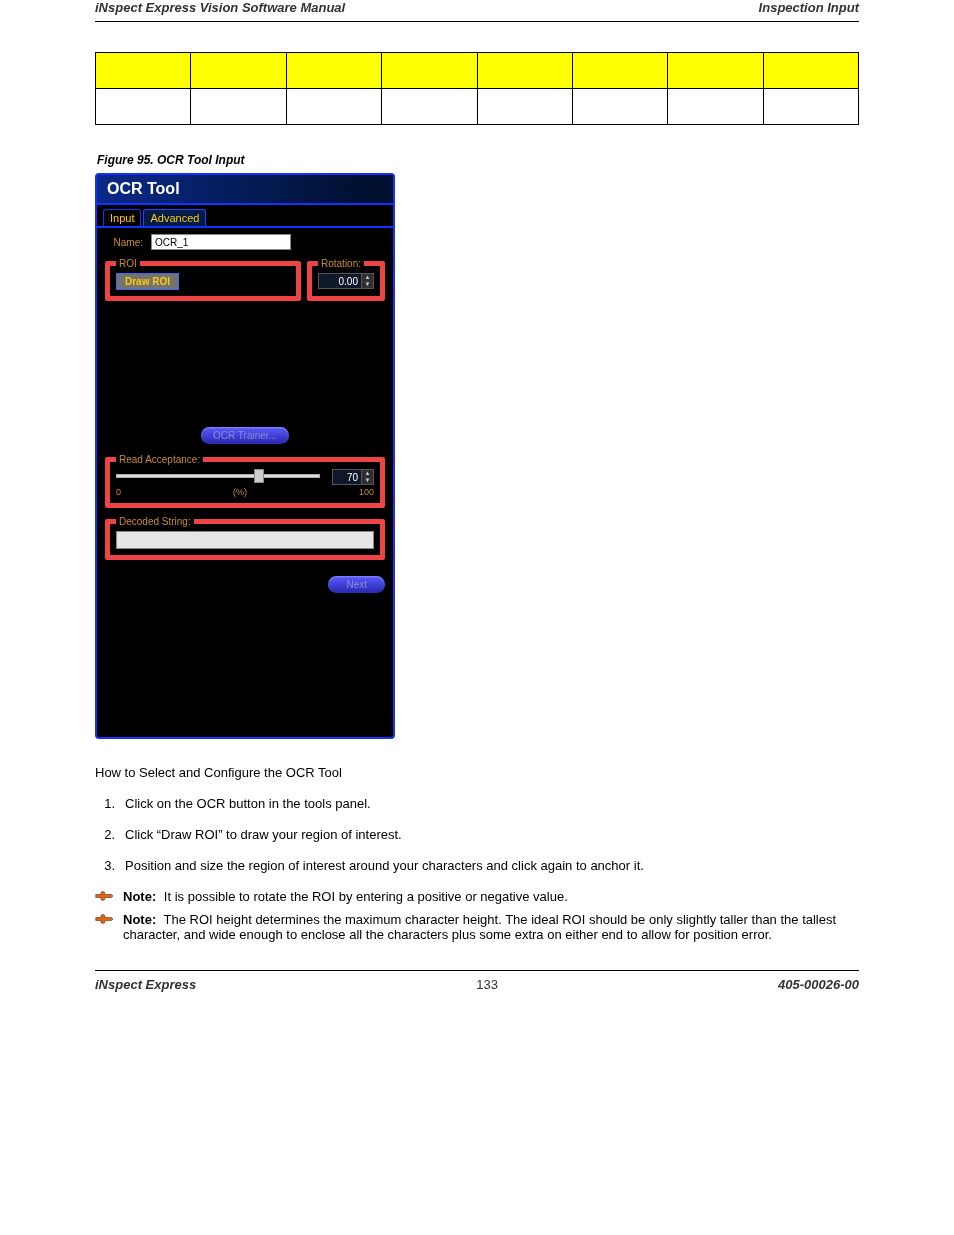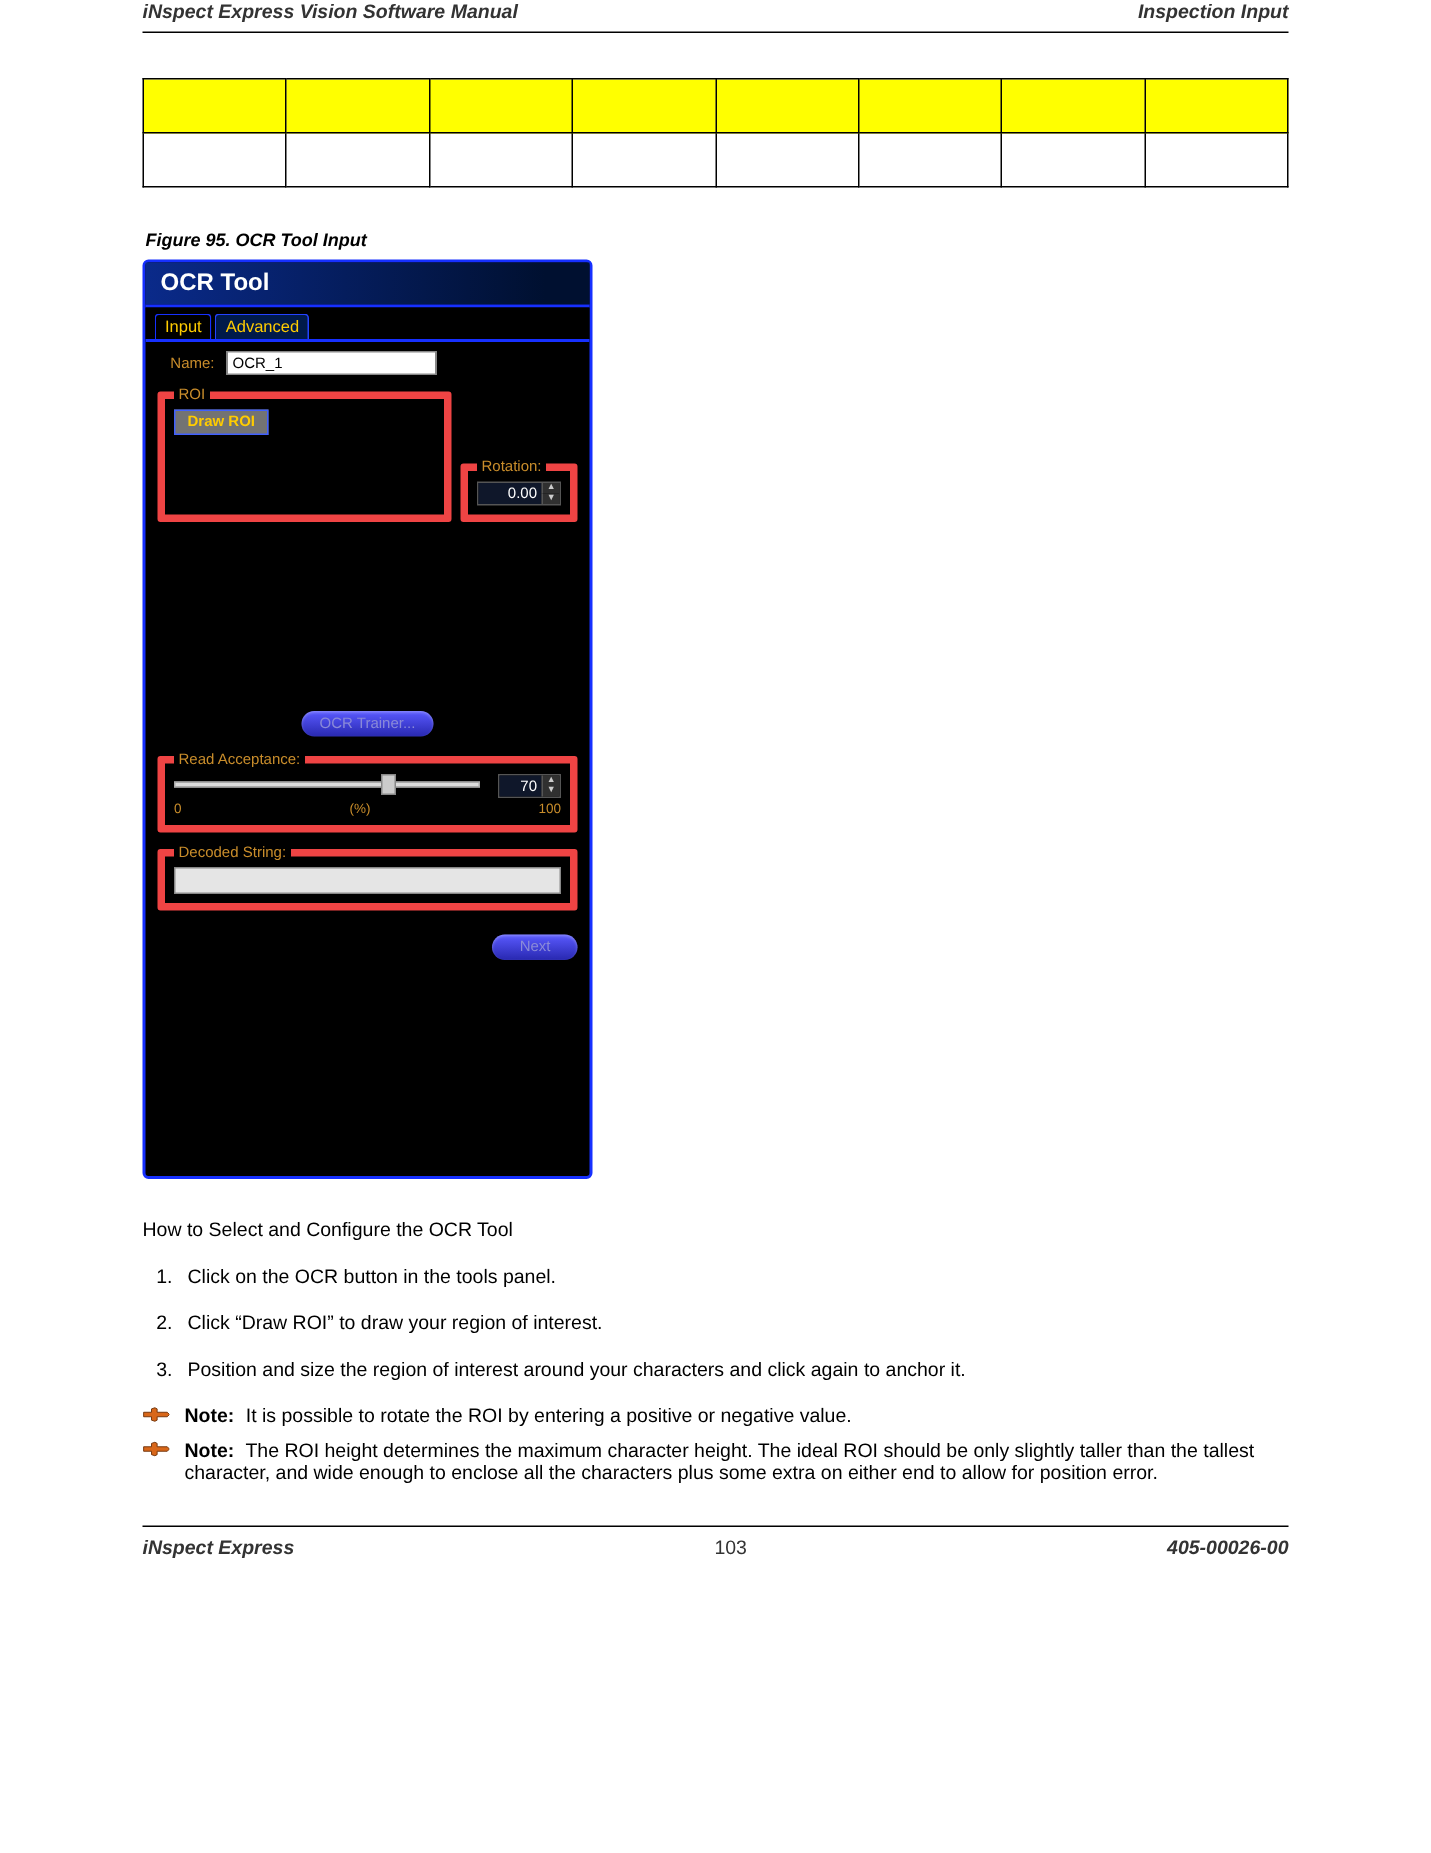--- a/index.html
+++ b/index.html
@@ -101,21 +101,21 @@
     margin:0 0 8px 0;
     padding:4px 6px 6px;
   }
   fieldset > legend {
     font-size:10px;
     color:#c98d2b;
     padding:0 3px;
   }
   .roi-wrap { display:flex; gap:6px; }
   .roi { flex:1; min-height:30px; }
-  .rotation { width:58px;margin-top:48px; }
+  .rotation { width:58px; }
   .draw-roi-btn {
     border:1px solid #4060ff;
     color:#ffcc00;
     background:#737373;
     font-size:10px;
     font-weight:bold;
     padding:2px 8px;
     cursor:pointer;
   }
   .spin {
@@ -377,16 +377,16 @@
         </svg>
     </span>
     <span class="step-text">
       <span class="note-label">Note:</span>
       <span>The ROI height determines the maximum character height. The ideal ROI should be only slightly taller than the tallest character, and wide enough to enclose all the characters plus some extra on either end to allow for position error.</span>
     </span>
   </div>
 
   <div class="footer-bar">
     <span>iNspect Express</span>
-    <span class="center">103</span>
+    <span class="center">133</span>
     <span>405-00026-00</span>
   </div>
 </div>
 
 </body></html>

